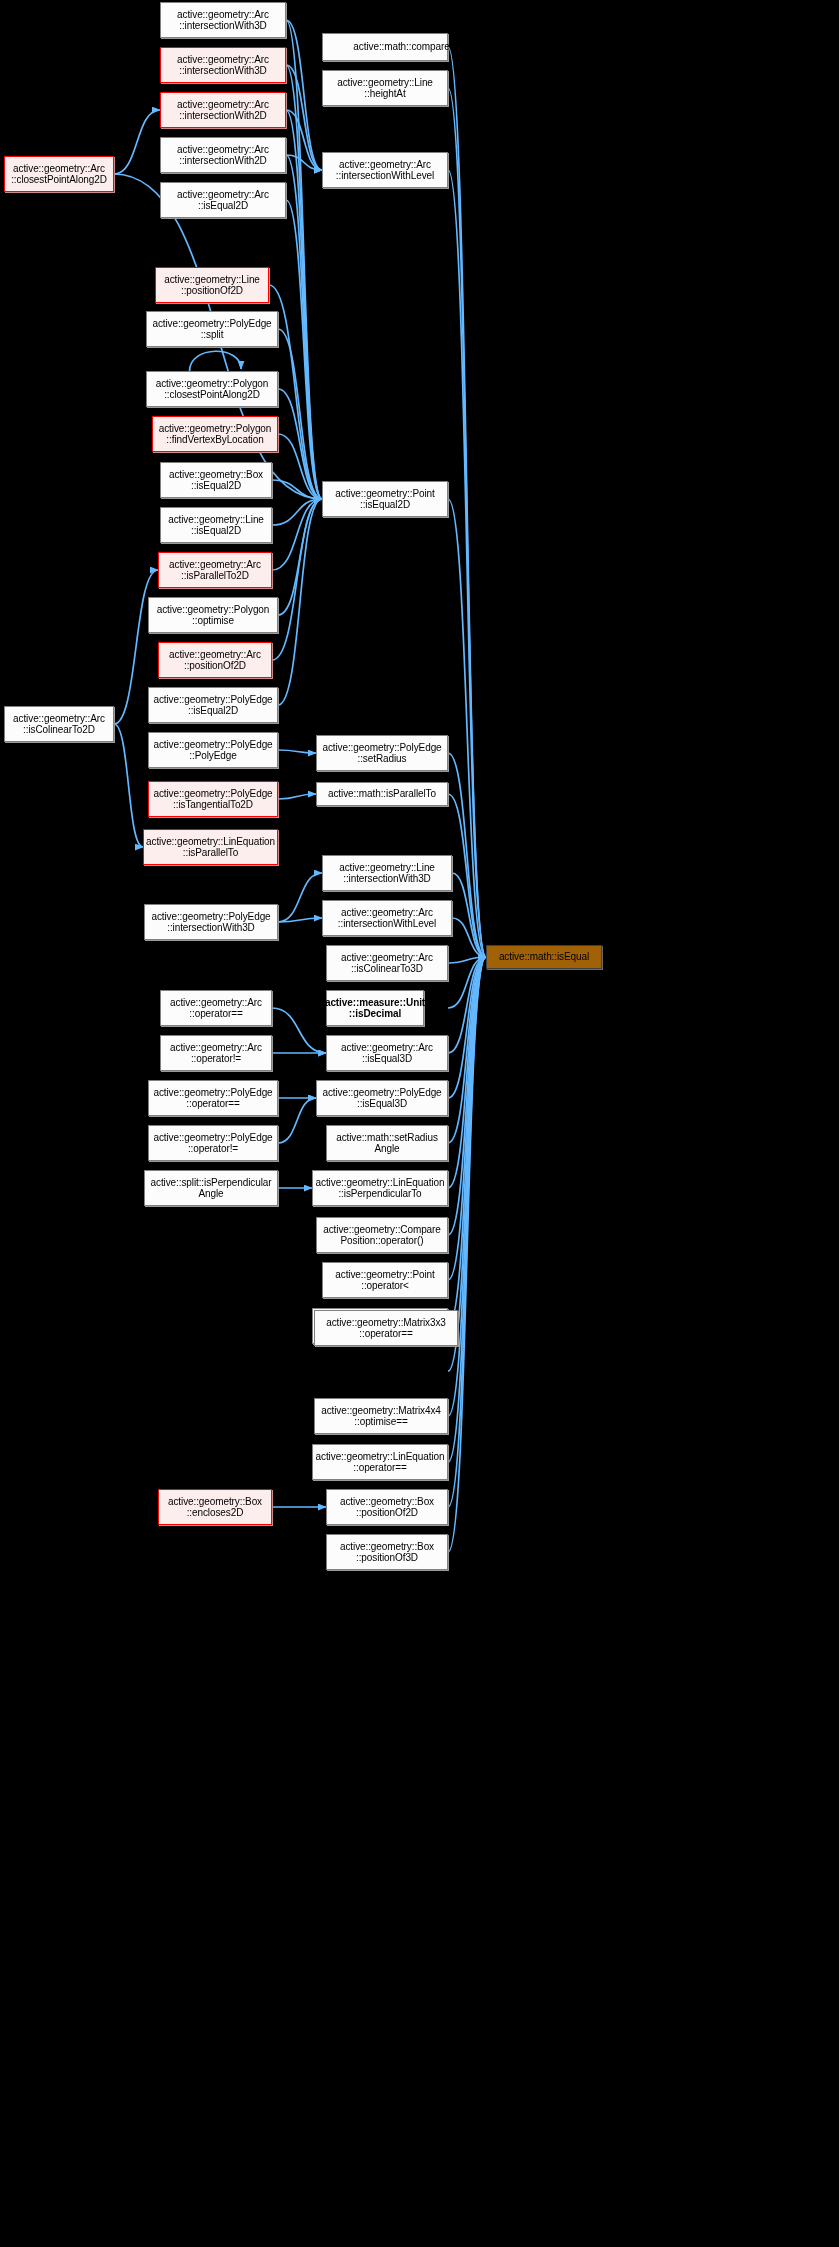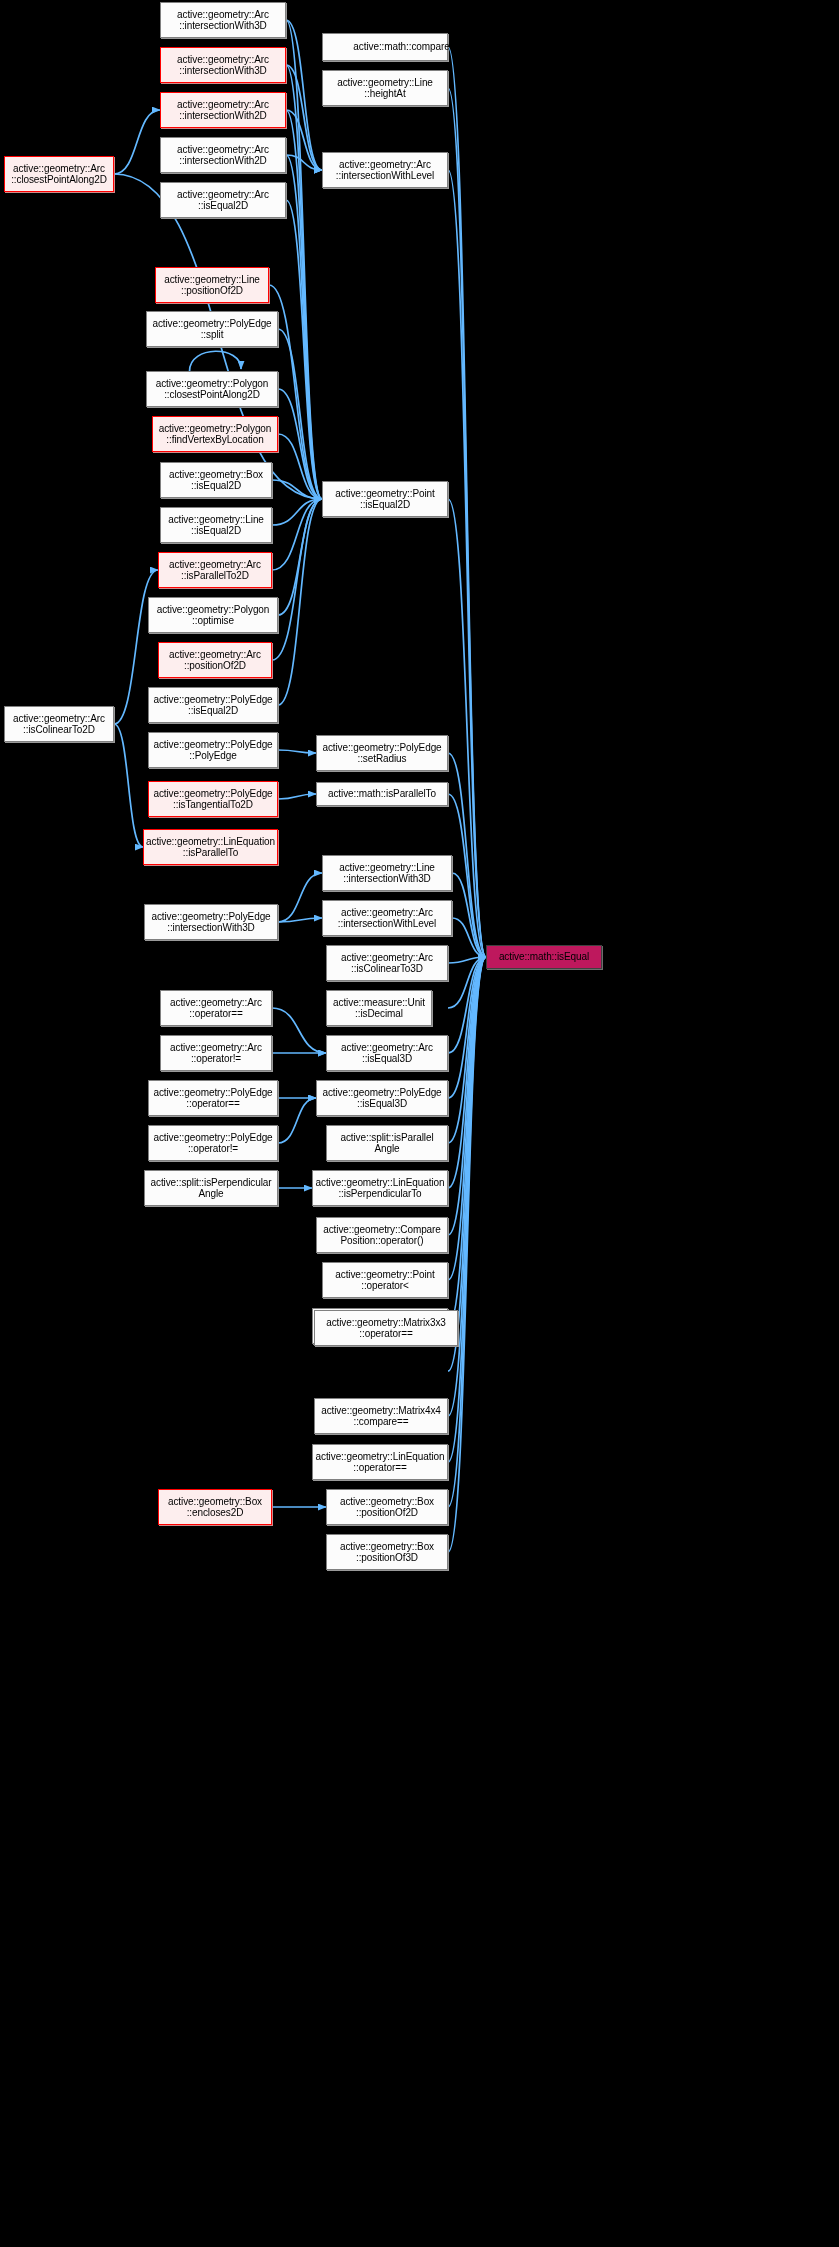--- a/index.html
+++ b/index.html
@@ -10,21 +10,21 @@
         justify-content:center;text-align:center;line-height:1.12;
         font-size:10px;color:#000;letter-spacing:-0.1px;white-space:pre-line;
         padding:1px 3px;}
   
   .n-normal{background:#fcfcfc;border:1px solid #808080;
             box-shadow:1px 1px 0 0 #9a9a9a;}
   
   .n-red{background:#fdeeee;border:1px solid #ff0000;
          box-shadow:1px 1px 0 0 #d08a8a;}
   
-  .n-focus{background:#be185d;border:1px solid #404040;
+  .n-focus{background:#a16207;border:1px solid #404040;
            box-shadow:1px 1px 0 0 #6d6d6d;text-align:right;}
   #edges{position:absolute;left:0;top:0;width:839px;height:2247px;
          pointer-events:none;}
 </style>
 </head>
 <body>
 
 <div id="canvas">
   <svg id="edges" viewBox="0 0 839 2247" xmlns="http://www.w3.org/2000/svg">
     <defs>
@@ -143,50 +143,50 @@
 ::setRadius</span></div>
       <div class="node n-normal" style="left: 316px; top: 782px; width: 132px; height: 24px;"><span>active::math::isParallelTo</span></div>
       <div class="node n-normal" style="left: 144px; top: 904px; width: 134px; height: 36px;"><span>active::geometry::PolyEdge
 ::intersectionWith3D</span></div>
       <div class="node n-normal" style="left: 322px; top: 855px; width: 130px; height: 36px;"><span>active::geometry::Line
 ::intersectionWith3D</span></div>
       <div class="node n-normal" style="left: 322px; top: 900px; width: 130px; height: 36px;"><span>active::geometry::Arc
 ::intersectionWithLevel</span></div>
       <div class="node n-normal" style="left: 326px; top: 945px; width: 122px; height: 36px;"><span>active::geometry::Arc
 ::isColinearTo3D</span></div>
-      <div class="node n-normal" style="left: 326px; top: 990px; width: 106px; height: 36px;"><span>active::measure::Unit
+      <div class="node n-normal" style="left: 326px; top: 990px; width: 98px; height: 36px; font-weight: bold;"><span>active::measure::Unit
 ::isDecimal</span></div>
       <div class="node n-normal" style="left: 160px; top: 990px; width: 112px; height: 36px;"><span>active::geometry::Arc
 ::operator==</span></div>
       <div class="node n-normal" style="left: 160px; top: 1035px; width: 112px; height: 36px;"><span>active::geometry::Arc
 ::operator!=</span></div>
       <div class="node n-normal" style="left: 326px; top: 1035px; width: 122px; height: 36px;"><span>active::geometry::Arc
 ::isEqual3D</span></div>
       <div class="node n-normal" style="left: 148px; top: 1080px; width: 130px; height: 36px;"><span>active::geometry::PolyEdge
 ::operator==</span></div>
       <div class="node n-normal" style="left: 316px; top: 1080px; width: 132px; height: 36px;"><span>active::geometry::PolyEdge
 ::isEqual3D</span></div>
       <div class="node n-normal" style="left: 148px; top: 1125px; width: 130px; height: 36px;"><span>active::geometry::PolyEdge
 ::operator!=</span></div>
-      <div class="node n-normal" style="left: 326px; top: 1125px; width: 122px; height: 36px;"><span>active::split::isParallel
+      <div class="node n-normal" style="left: 326px; top: 1125px; width: 122px; height: 36px;"><span>active::math::setRadius
 Angle</span></div>
       <div class="node n-normal" style="left: 144px; top: 1170px; width: 134px; height: 36px;"><span>active::split::isPerpendicular
 Angle</span></div>
       <div class="node n-normal" style="left: 312px; top: 1170px; width: 136px; height: 36px;"><span>active::geometry::LinEquation
 ::isPerpendicularTo</span></div>
       <div class="node n-normal" style="left: 316px; top: 1217px; width: 132px; height: 36px;"><span>active::geometry::Compare
 Position::operator()</span></div>
       <div class="node n-normal" style="left: 322px; top: 1262px; width: 126px; height: 36px;"><span>active::geometry::Point
 ::operator&lt;</span></div>
       <div class="node n-normal" style="left: 312px; top: 1308px; width: 136px; height: 36px;"><span>active::geometry::LinEquation
 ::operator==</span></div>
       <div class="node n-normal" style="left: 314px; top: 1310px; width: 144px; height: 36px;"><span>active::geometry::Matrix3x3
 ::operator==</span></div>
       <div class="node n-normal" style="left: 314px; top: 1398px; width: 134px; height: 36px;"><span>active::geometry::Matrix4x4
-::compare==</span></div>
+::optimise==</span></div>
       <div class="node n-normal" style="left: 312px; top: 1444px; width: 136px; height: 36px;"><span>active::geometry::LinEquation
 ::operator==</span></div>
       <div class="node n-red" style="left: 158px; top: 1489px; width: 114px; height: 36px;"><span>active::geometry::Box
 ::encloses2D</span></div>
       <div class="node n-normal" style="left: 326px; top: 1489px; width: 122px; height: 36px;"><span>active::geometry::Box
 ::positionOf2D</span></div>
       <div class="node n-normal" style="left: 326px; top: 1534px; width: 122px; height: 36px;"><span>active::geometry::Box
 ::positionOf3D</span></div>
       <div class="node n-focus" style="left: 486px; top: 945px; width: 116px; height: 24px;"><span>active::math::isEqual</span></div>
     </div>

